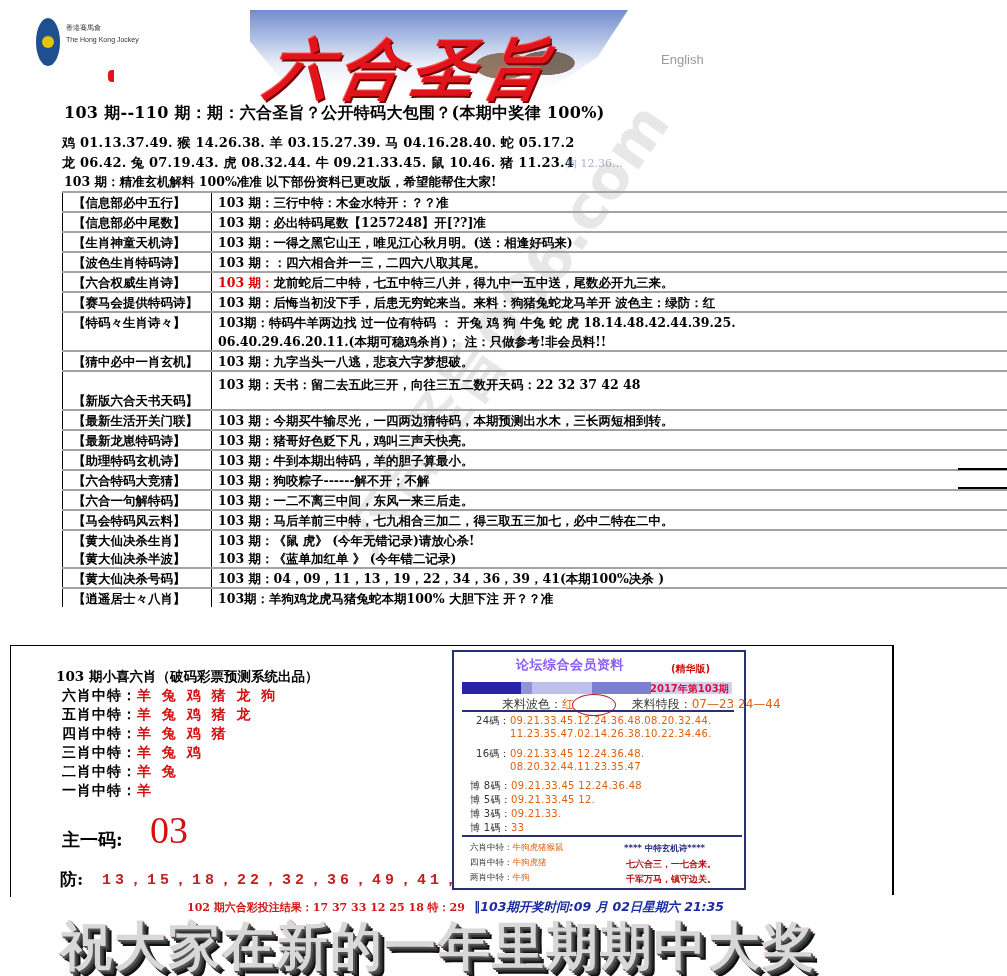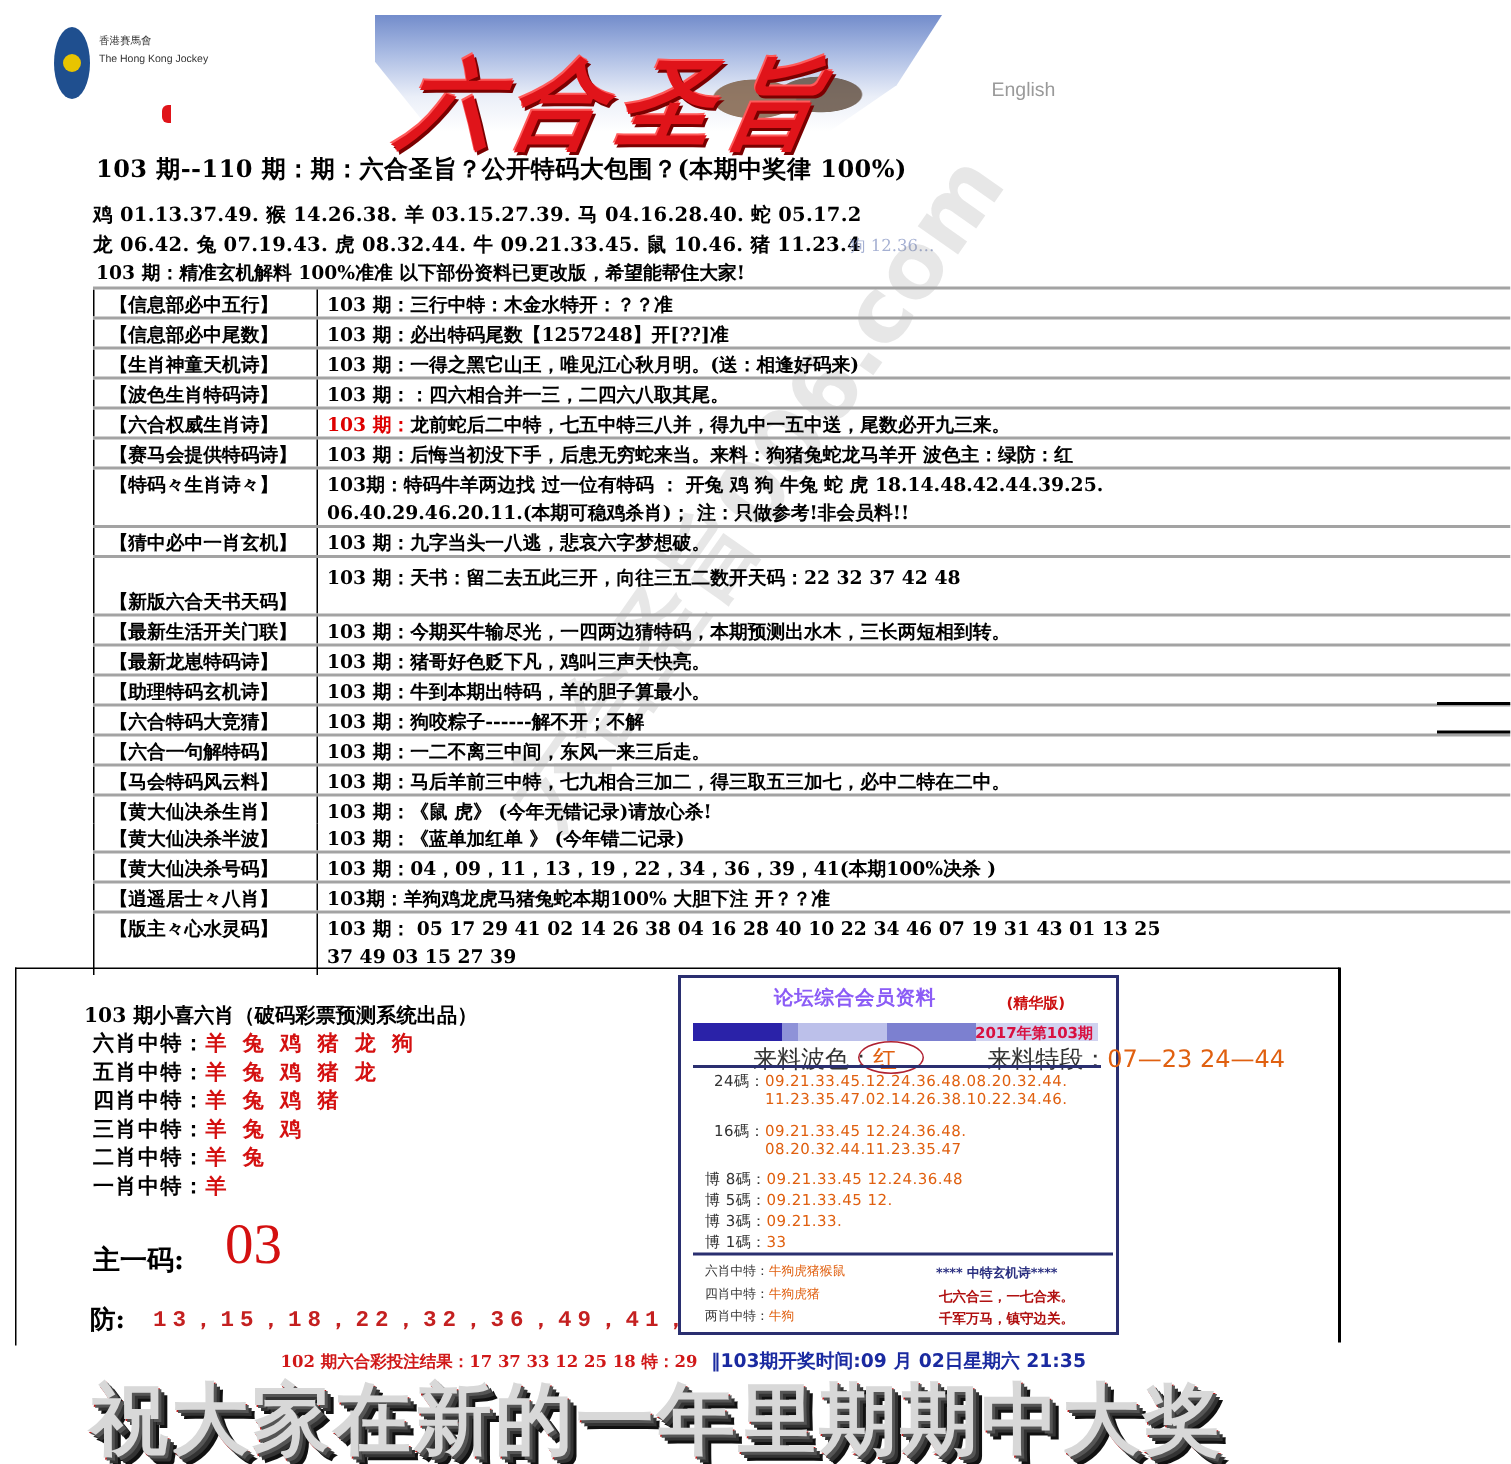--- a/index.html
+++ b/index.html
@@ -65,35 +65,35 @@
     #fang-label { left: 60px; top: 868px; font-size: 17px; font-weight: bold; }
     #fang-values { left: 102px; top: 870px; font-size: 15px; color: #c42020; font-weight: bold; letter-spacing: 4px; font-family: "Liberation Mono", monospace; }
 
     
     #forum-card { left: 452px; top: 650px; width: 294px; height: 240px; border: 2px solid #2a2f70; background: #fff; font-family: "DejaVu Sans", sans-serif; }
     #forum-title { position: absolute; left: 62px; top: 4px; font-size: 13px; font-weight: bold; color: #8b5cf6; letter-spacing: 0.5px; }
     #forum-edition { position: absolute; left: 217px; top: 10px; font-size: 10px; font-weight: bold; color: #cc1010; }
     #forum-bar { position: absolute; left: 8px; top: 30px; width: 270px; height: 12px;
       background: linear-gradient(90deg, #2a22a8 0 22%, #8e92d8 22% 26%, #bcc0ea 26% 48%, #7c80d0 48% 70%, #d0d2f0 70% 100%); }
     #forum-year { position: absolute; left: 196px; top: 30px; font-size: 10px; font-weight: bold; color: #d81040; }
-    #forum-color-line { position: absolute; left: 48px; top: 44px; font-size: 16px; color: #333; white-space: nowrap; }
+    #forum-color-line { position: absolute; left: 48px; top: 44px; font-size: 12px; color: #333; white-space: nowrap; }
     #forum-color-line .o { color: #e06010; }
     #forum-stamp { position: absolute; left: 118px; top: 42px; width: 44px; height: 22px; border: 1px solid #b02030; border-radius: 50%; }
     #forum-divider { position: absolute; left: 8px; top: 58px; width: 272px; height: 1.5px; background: #2a2f70; }
     .forum-row { position: absolute; font-size: 10px; color: #333; white-space: nowrap; letter-spacing: 0.3px; }
     .forum-row .o { color: #e06010; }
     #forum-divider-2 { position: absolute; left: 8px; top: 183px; width: 280px; height: 1.5px; background: #2a2f70; }
     .forum-bottom { position: absolute; font-size: 8.5px; color: #333; white-space: nowrap; }
     .forum-bottom .o { color: #e06010; }
     #forum-poem-title { position: absolute; left: 170px; top: 191px; font-size: 8.5px; color: #2a2f80; font-weight: bold; }
     .forum-poem { position: absolute; left: 172px; font-size: 9px; color: #b01010; font-weight: bold; }
 
     
     #last-result { left: 187px; top: 900px; font-size: 11px; color: #d01818; font-weight: bold; }
-    #next-draw { left: 474px; top: 899px; font-size: 12.5px; color: #1a2aa0; font-weight: bold; font-family: "DejaVu Sans", sans-serif; }
+    #next-draw { left: 474px; top: 899px; font-size: 12.5px; color: #1a2aa0; font-weight: bold; font-family: "DejaVu Sans", sans-serif; font-style: italic; }
     #bottom-banner {
       left: 60px; top: 912px; font-size: 52px; font-weight: bold; color: #d8d8d8;
       letter-spacing: 2px; font-family: "DejaVu Sans", sans-serif;
       text-shadow: 2px 2px 0 #555, 4px 4px 0 #333, 6px 6px 0 #111, 1px 1px 0 #c02020;
       white-space: nowrap;
     }
 
     
     #watermark { left: 320px; top: 520px; font-size: 60px; color: rgba(120,120,120,0.18); font-weight: bold; transform: rotate(-55deg); transform-origin: left top; white-space: nowrap; font-family: "DejaVu Sans", sans-serif; }
   </style>
@@ -197,27 +197,20 @@
         <td class="content"><span>103 期：</span><span>《蓝单加红单 》      (今年错二记录)</span></td>
       </tr>
     <tr>
         <td class="label">【黄大仙决杀号码】</td>
         <td class="content"><span>103 期：</span><span>04，09，11，13，19，22，34，36，39，41(本期100%决杀 )</span></td>
       </tr>
     <tr>
         <td class="label">【逍遥居士々八肖】</td>
         <td class="content"><span>103期：</span><span>羊狗鸡龙虎马猪兔蛇本期100% 大胆下注          开？？准</span></td>
       </tr>
-    <tr>
-        <td class="label" style="height:42px">【版主々心水灵码】</td>
-        <td class="content">
-          <div><span>103 期：</span><span>  05 17 29 41 02 14 26 38 04 16 28 40 10 22 34 46 07 19 31 43 01 13 25</span></div>
-          <div style="padding-top:2px;">37 49 03 15 27 39</div>
-        </td>
-      </tr>
   </tbody>
 </table>
 
 <div id="right-stub-1" class="abs"></div>
 <div id="right-stub-2" class="abs"></div>
 
 <div id="lower-box" class="abs"></div>
 <div id="lower-box-right" class="abs"></div>
 
 <div id="xiao-title" class="abs">103 期小喜六肖（破码彩票预测系统出品）</div>

